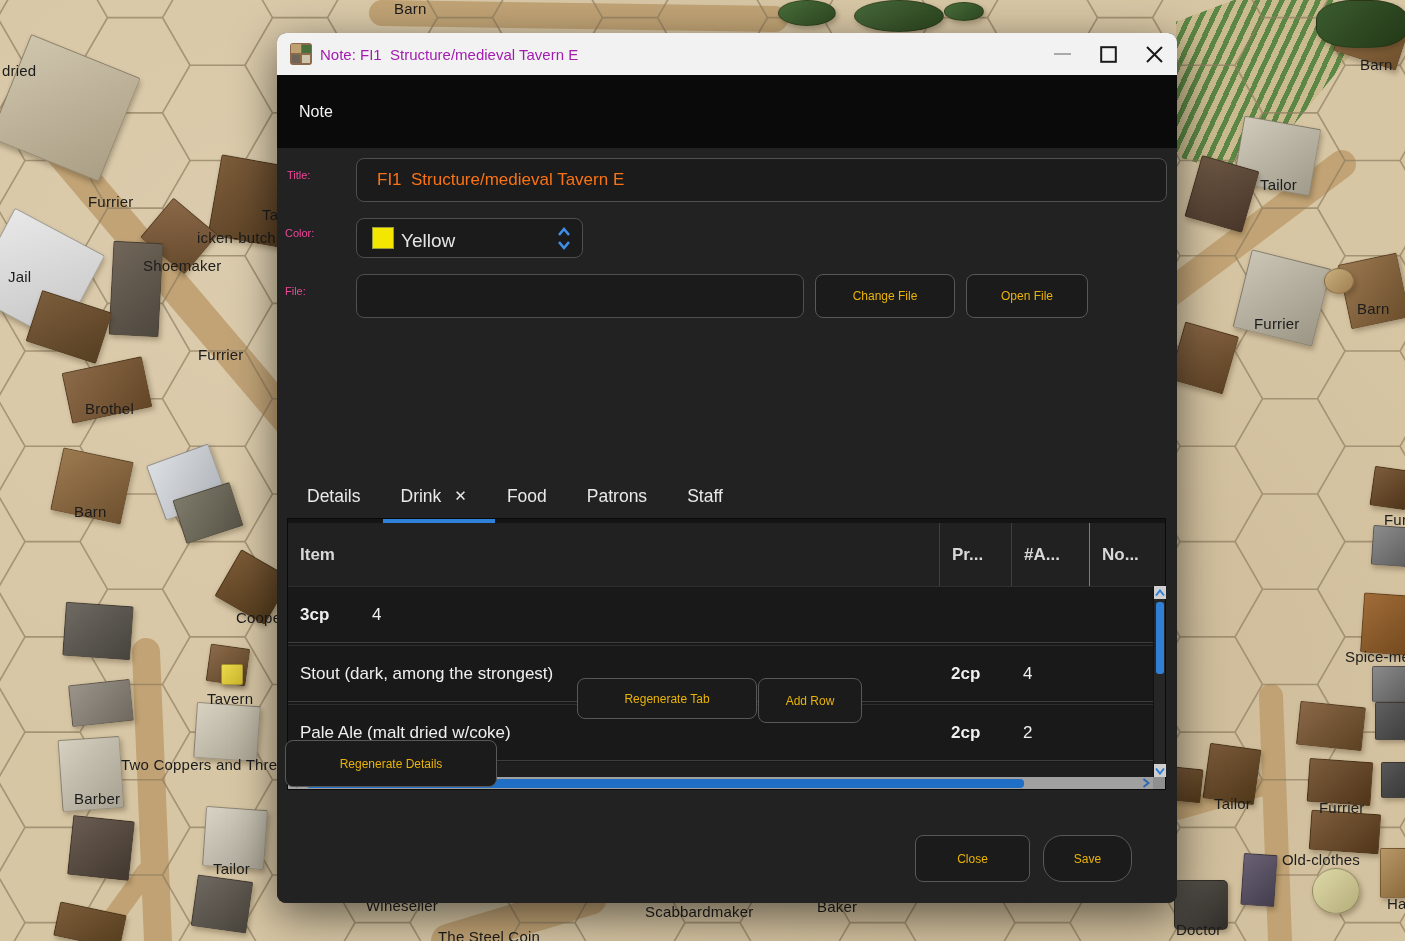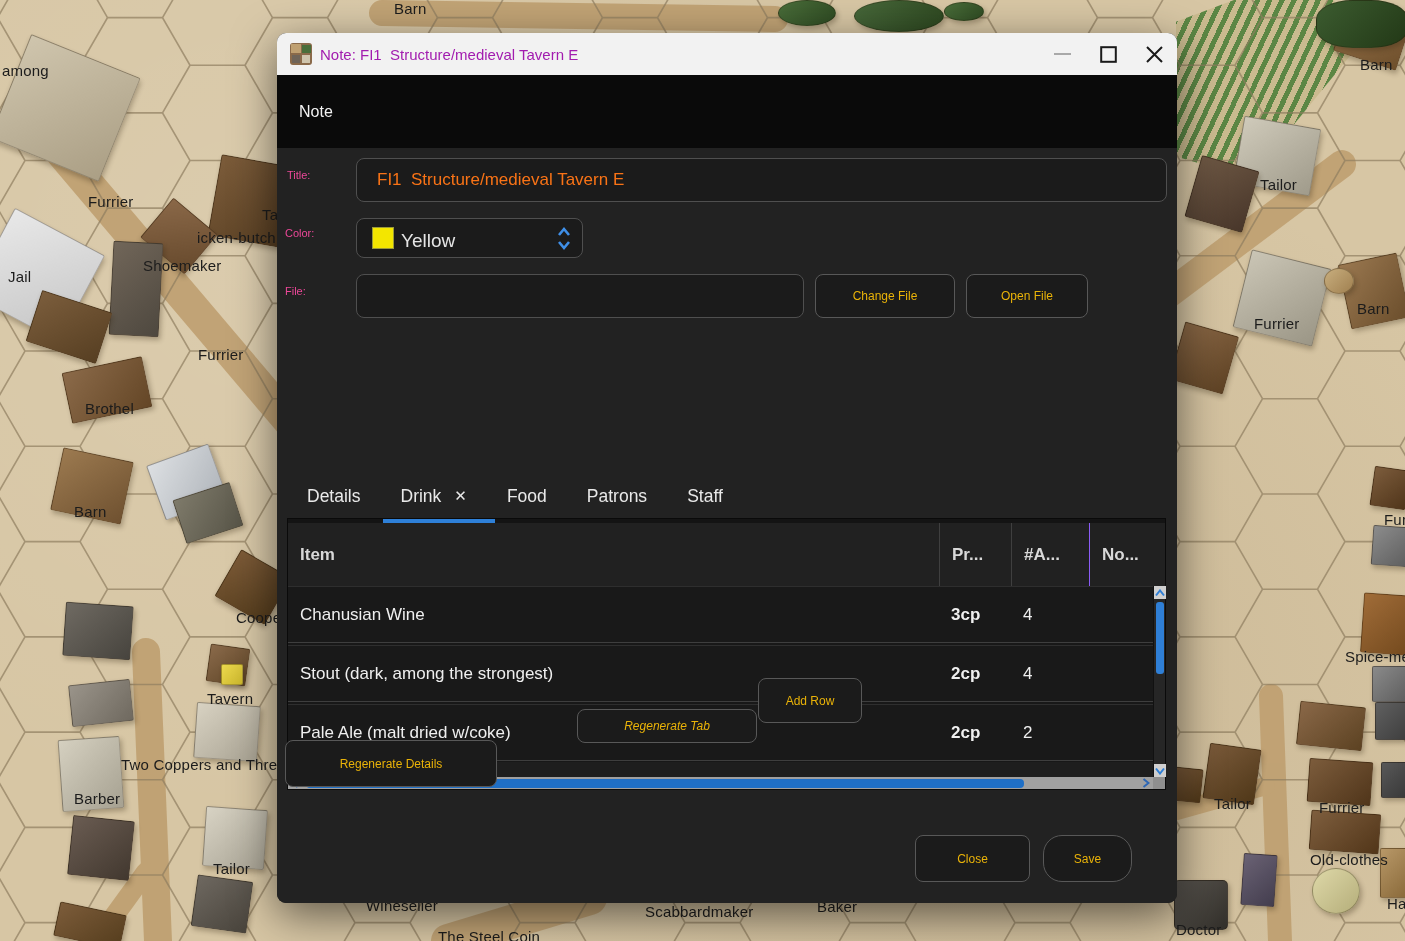--- a/index.html
+++ b/index.html
@@ -149,21 +149,21 @@
       <div class="building" style="left: 1174px; top: 880px; width: 52px; height: 48px; transform: rotate(0deg); background: linear-gradient(135deg, rgb(90, 86, 80), rgb(50, 47, 42)); border-radius: 10%;"></div>
       <div class="building" style="left: 1312px; top: 868px; width: 46px; height: 44px; transform: rotate(0deg); background: linear-gradient(135deg, rgb(222, 216, 168), rgb(181, 174, 122)); border-radius: 50%;"></div>
       <div class="building" style="left: 1380px; top: 848px; width: 26px; height: 48px; transform: rotate(0deg); background: linear-gradient(135deg, rgb(184, 152, 104), rgb(138, 106, 58));"></div>
       <div class="building" style="left: 778px; top: 0px; width: 56px; height: 24px; transform: rotate(0deg); background: linear-gradient(135deg, rgb(74, 110, 58), rgb(46, 74, 34)); border-radius: 50%;"></div>
       <div class="building" style="left: 854px; top: 0px; width: 88px; height: 30px; transform: rotate(0deg); background: linear-gradient(135deg, rgb(71, 104, 58), rgb(44, 70, 31)); border-radius: 50%;"></div>
       <div class="building" style="left: 944px; top: 2px; width: 38px; height: 17px; transform: rotate(0deg); background: linear-gradient(135deg, rgb(74, 110, 58), rgb(46, 74, 34)); border-radius: 50%;"></div>
       <div class="building" style="left: 1316px; top: 0px; width: 90px; height: 46px; transform: rotate(0deg); background: linear-gradient(135deg, rgb(60, 92, 48), rgb(34, 56, 22)); border-radius: 40%;"></div>
     </div>
   <div id="labels">
       <span class="map-label" style="left: 394px; top: 0px;">Barn</span>
-      <span class="map-label" style="left: 2px; top: 62px;">among</span>
+      <span class="map-label" style="left: 2px; top: 62px;">dried</span>
       <span class="map-label" style="left: 88px; top: 193px;">Furrier</span>
       <span class="map-label" style="left: 262px; top: 206px;">Ta</span>
       <span class="map-label" style="left: 197px; top: 229px;">icken-butch</span>
       <span class="map-label" style="left: 143px; top: 257px;">Shoemaker</span>
       <span class="map-label" style="left: 8px; top: 268px;">Jail</span>
       <span class="map-label" style="left: 198px; top: 346px;">Furrier</span>
       <span class="map-label" style="left: 85px; top: 400px;">Brothel</span>
       <span class="map-label" style="left: 74px; top: 503px;">Barn</span>
       <span class="map-label" style="left: 236px; top: 609px;">Coope</span>
       <span class="map-label" style="left: 207px; top: 690px;">Tavern</span>
@@ -171,21 +171,21 @@
       <span class="map-label" style="left: 74px; top: 790px;">Barber</span>
       <span class="map-label" style="left: 213px; top: 860px;">Tailor</span>
       <span class="map-label" style="left: 1360px; top: 56px;">Barn</span>
       <span class="map-label" style="left: 1260px; top: 176px;">Tailor</span>
       <span class="map-label" style="left: 1254px; top: 315px;">Furrier</span>
       <span class="map-label" style="left: 1357px; top: 300px;">Barn</span>
       <span class="map-label" style="left: 1384px; top: 511px;">Fur</span>
       <span class="map-label" style="left: 1345px; top: 648px;">Spice-me</span>
       <span class="map-label" style="left: 1214px; top: 795px;">Tailor</span>
       <span class="map-label" style="left: 1319px; top: 799px;">Furrier</span>
-      <span class="map-label" style="left: 1310px; top: 851px;">Old-clothes</span>
+      <span class="map-label" style="left: 1282px; top: 851px;">Old-clothes</span>
       <span class="map-label" style="left: 1387px; top: 895px;">Hat</span>
       <span class="map-label" style="left: 1176px; top: 921px;">Doctor</span>
       <span class="map-label" style="left: 366px; top: 897px;">Wineseller</span>
       <span class="map-label" style="left: 645px; top: 903px;">Scabbardmaker</span>
       <span class="map-label" style="left: 817px; top: 898px;">Baker</span>
       <span class="map-label" style="left: 438px; top: 928px;">The Steel Coin</span>
     </div>
 </div>
 
 <div id="dialog">
@@ -264,21 +264,20 @@
     <div class="dtable">
       <div class="topband"></div>
       <div class="thead">
         <div class="hc c1">Item</div>
         <div class="hc c2">Pr...</div>
         <div class="hc c3">#A...</div>
         <div class="hc c4">No...</div>
       </div>
 
       <div class="trow" style="top:67px;">
-        <div class="tc c1">Chanusian Wine</div>
         <div class="tc c2">3cp</div>
         <div class="tc c3">4</div>
         <div class="tc c4"></div>
       </div>
       <div class="trow" style="top:126px;">
         <div class="tc c1">Stout (dark, among the strongest)</div>
         <div class="tc c2">2cp</div>
         <div class="tc c3">4</div>
         <div class="tc c4"></div>
       </div>
@@ -313,20 +312,20 @@
         <div class="hs-thumb"></div>
         <div class="hs-btn" style="left:851px;">
           <svg width="8" height="10" viewBox="0 0 8 10">
             <path d="M1.5,1 L6.5,5 L1.5,9" stroke="#2d66b4" stroke-width="2" fill="none"></path>
           </svg>
         </div>
       </div>
       <div class="scorner"></div>
     </div>
 
-    <div class="dbtn" style="left:300px;top:561px;width:180px;height:34px;font-style:italic;">Regenerate Tab</div>
+    <div class="dbtn" style="left:300px;top:530px;width:180px;height:41px;">Regenerate Tab</div>
     <div class="dbtn" style="left:481px;top:530px;width:104px;height:45px;">Add Row</div>
     <div class="dbtn" style="left:8px;top:592px;width:212px;height:47px;">Regenerate Details</div>
 
     <div class="dbtn" style="left:638px;top:687px;width:115px;height:47px;">Close</div>
     <div class="dbtn" style="left:766px;top:687px;width:89px;height:47px;border-radius:19px;">Save</div>
   </div>
 </div>
 
 </body></html>

